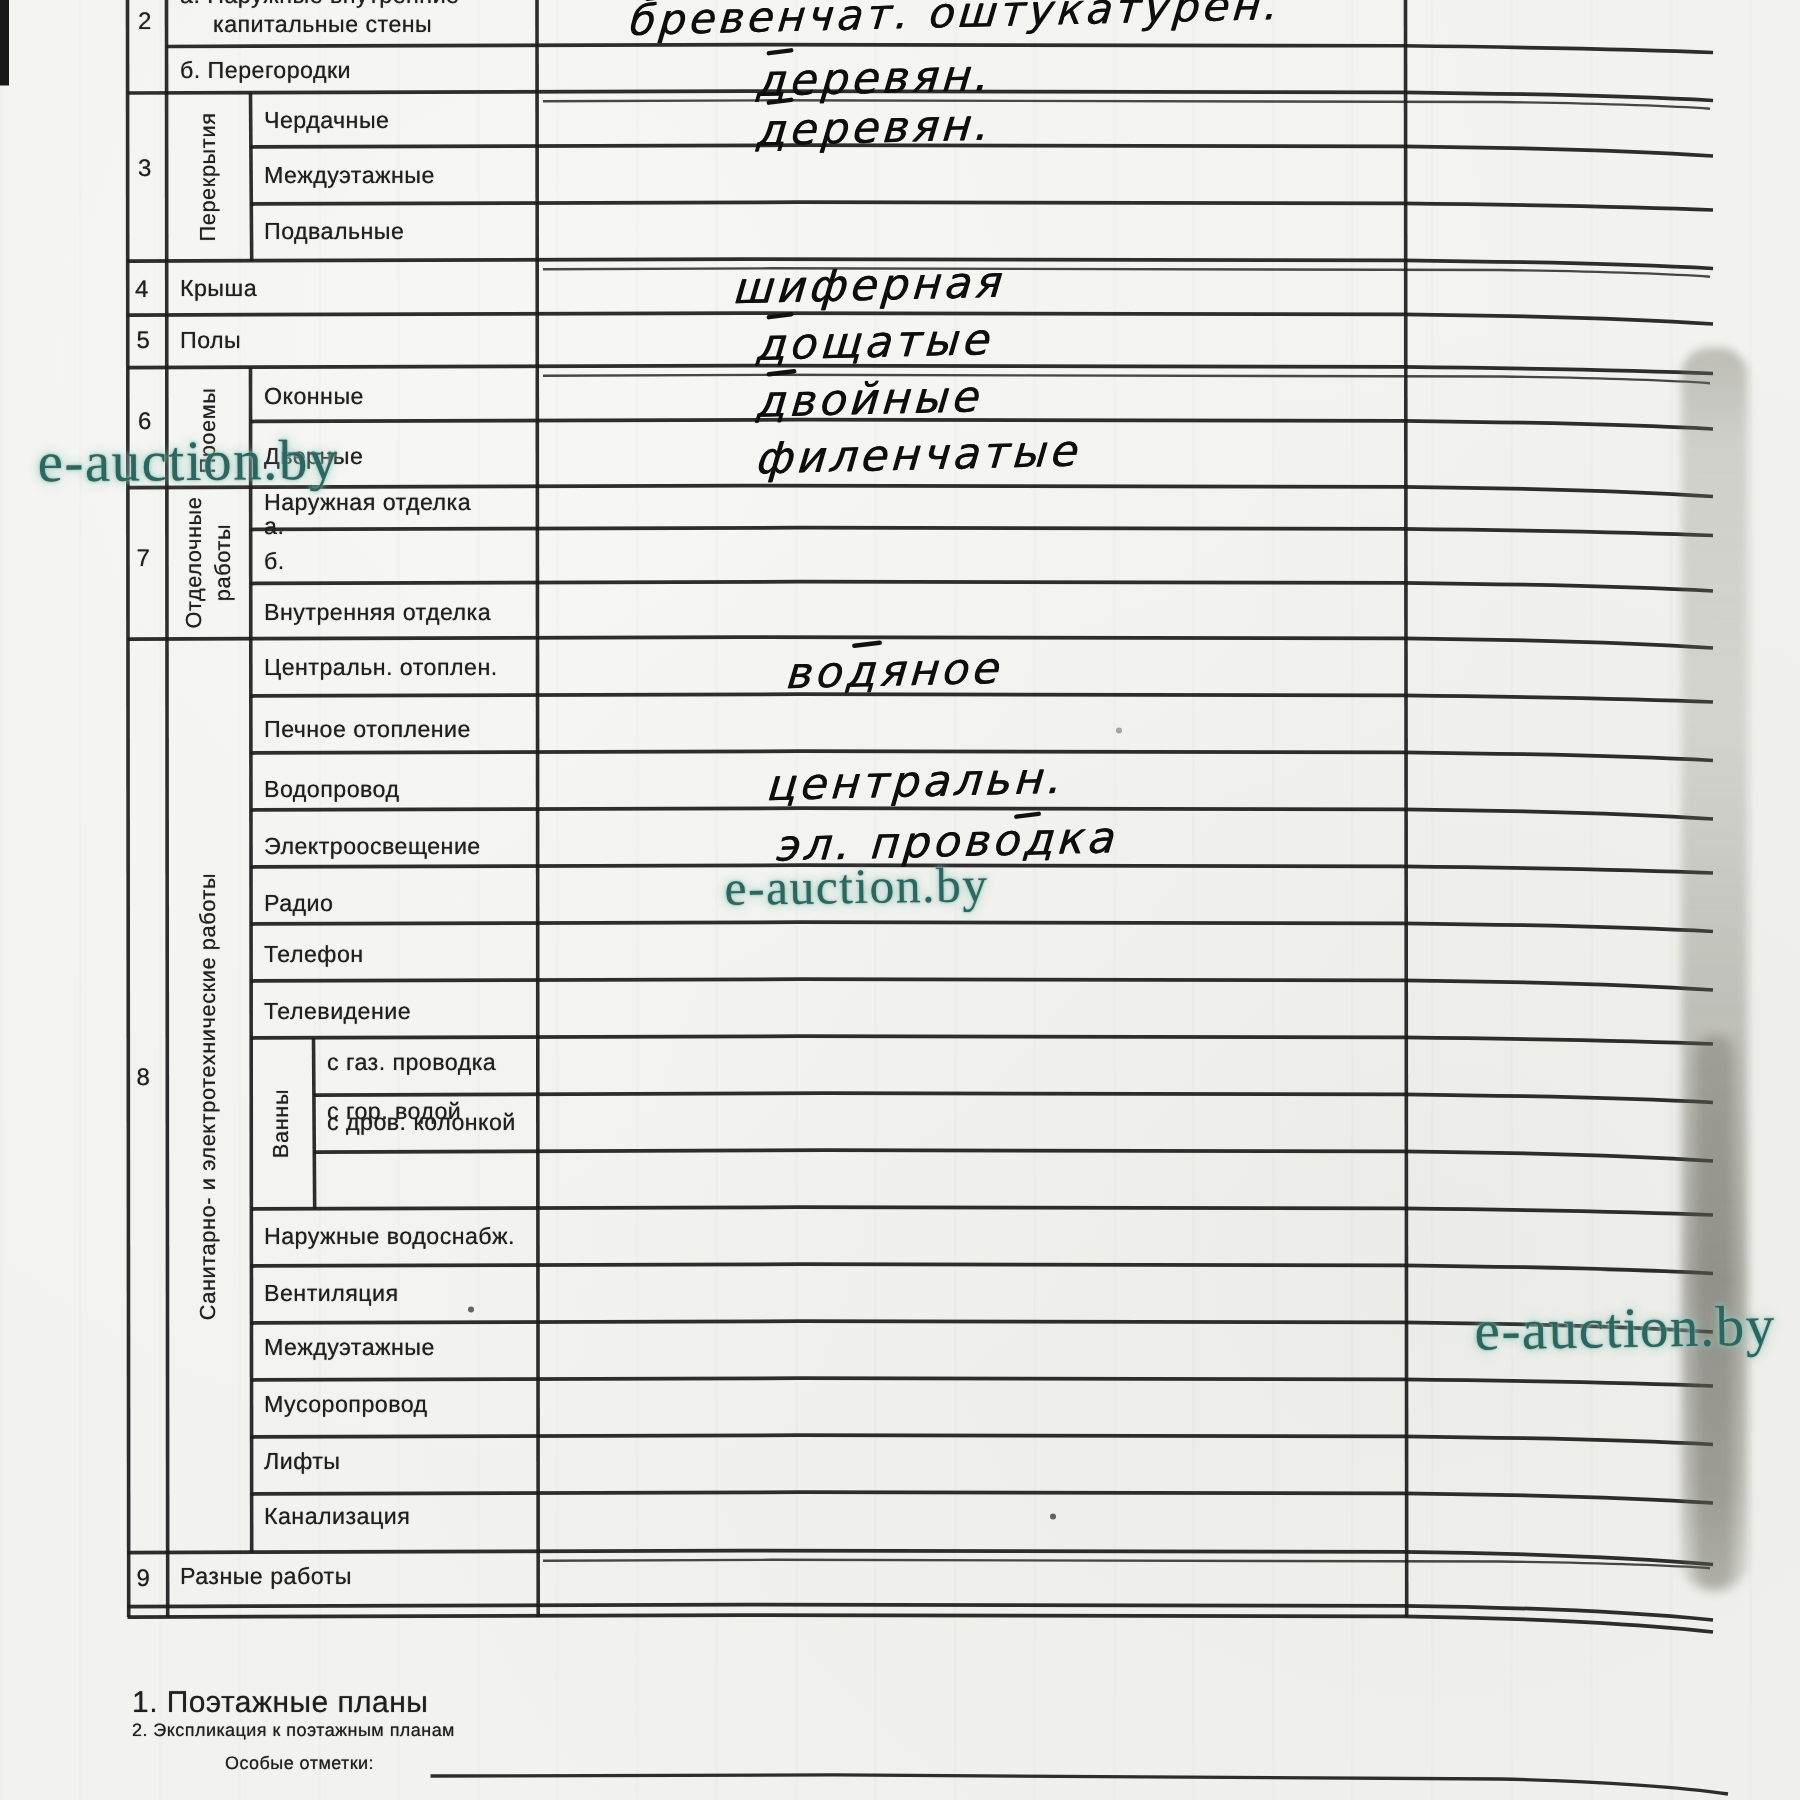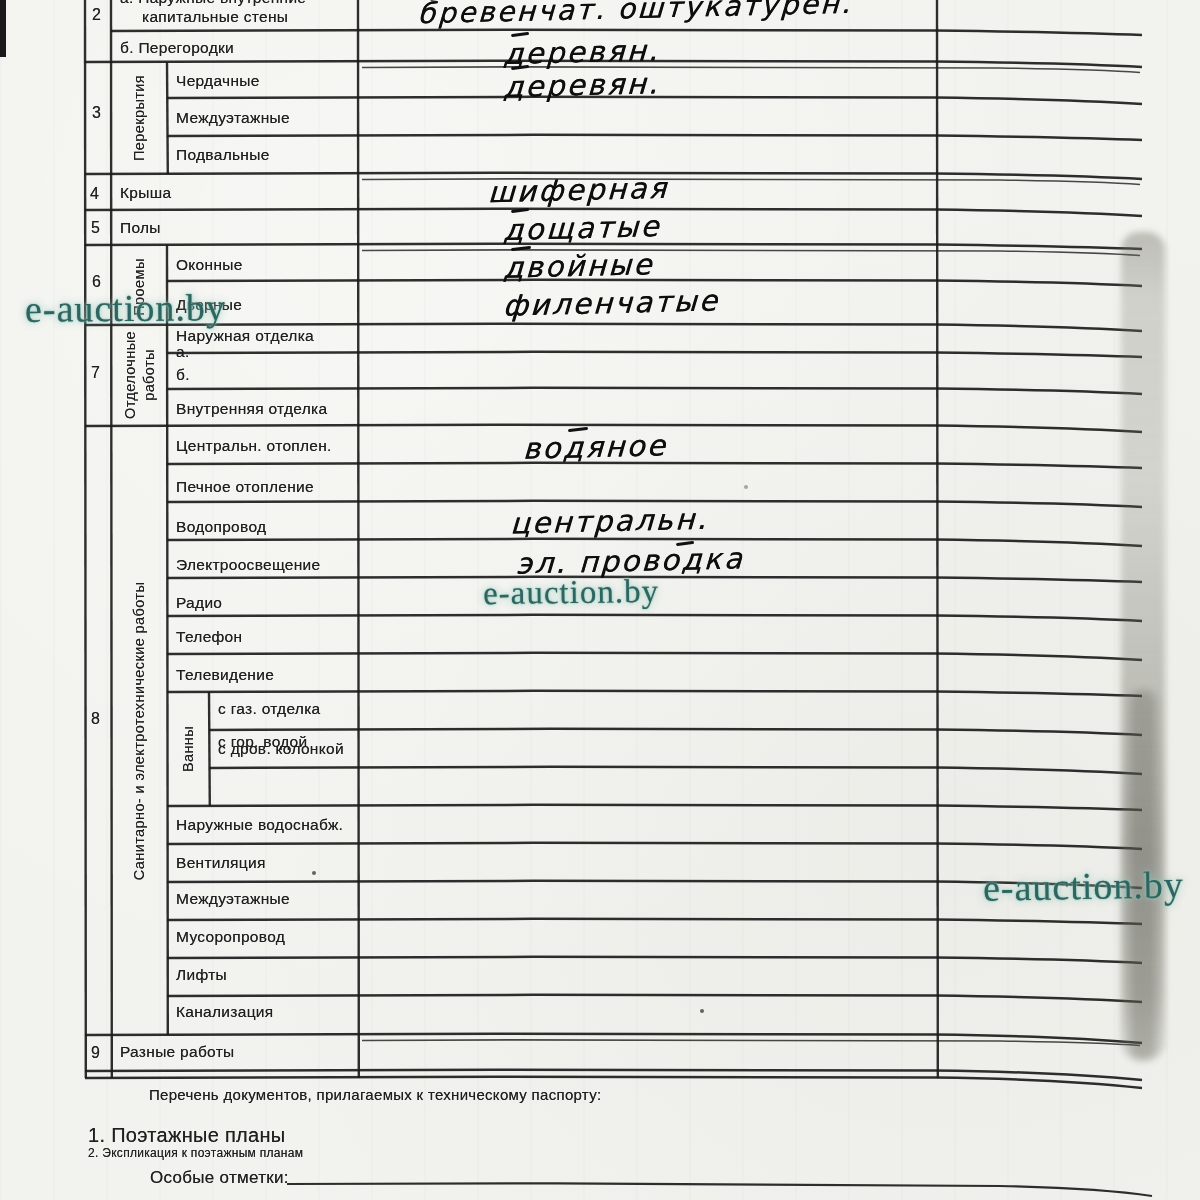--- a/index.html
+++ b/index.html
@@ -156,36 +156,35 @@
   <span class="hw" style="left:525px;top:430px">водяное</span>
   <span class="txt lbl" style="left:176px;top:478px">Печное отопление</span>
   <span class="txt lbl" style="left:176px;top:518px">Водопровод</span>
   <span class="hw" style="left:512px;top:504px">центральн.</span>
   <span class="txt lbl" style="left:176px;top:556px">Электроосвещение</span>
   <span class="hw" style="left:518px;top:544px">эл. проводка</span>
   <span class="txt lbl" style="left:176px;top:594px">Радио</span>
   <span class="txt lbl" style="left:176px;top:628px">Телефон</span>
   <span class="txt lbl" style="left:176px;top:666px">Телевидение</span>
   <div class="rot" style="left:188px;top:749px">Ванны</div>
-  <span class="txt lbl" style="left:218px;top:700px">с газ. отделка</span>
+  <span class="txt lbl" style="left:218px;top:700px">с газ. проводка</span>
   <span class="txt lbl" style="left:218px;top:740px">с дров. колонкой</span>
   <span class="txt lbl" style="left:218px;top:733px">с гор. водой</span>
   <span class="txt lbl" style="left:176px;top:816px">Наружные водоснабж.</span>
   <span class="txt lbl" style="left:176px;top:854px">Вентиляция</span>
   <span class="txt lbl" style="left:176px;top:890px">Междуэтажные</span>
   <span class="txt lbl" style="left:176px;top:928px">Мусоропровод</span>
   <span class="txt lbl" style="left:176px;top:966px">Лифты</span>
   <span class="txt lbl" style="left:176px;top:1003px">Канализация</span>
 
   <span class="txt lbl" style="left:120px;top:1043px">Разные работы</span>
 
-  <span class="txt lbl" style="left:149px;top:1086px;font-size:15px">Перечень документов,  прилагаемых к техническому паспорту:</span>
   <span class="txt lbl" style="left:88px;top:1124px;font-size:20px">1. Поэтажные планы</span>
   <span class="txt lbl" style="left:88px;top:1146px;font-size:12px">2. Экспликация к поэтажным планам</span>
-  <span class="txt lbl" style="left:150px;top:1168px;font-size:17px">Особые отметки:</span>
+  <span class="txt lbl" style="left:150px;top:1168px;font-size:12px">Особые отметки:</span>
 
   <div class="bar" style="left:430px;top:-3px;width:14px"></div>
   <div class="bar" style="left:511px;top:33px;width:18px"></div>
   <div class="bar" style="left:511px;top:66px;width:18px"></div>
   <div class="bar" style="left:511px;top:209px;width:18px"></div>
   <div class="bar" style="left:511px;top:247px;width:20px"></div>
   <div class="bar" style="left:568px;top:428px;width:20px"></div>
   <div class="bar" style="left:676px;top:542px;width:18px"></div>
 
   <div class="dot" style="left:312px;top:871px"></div>

